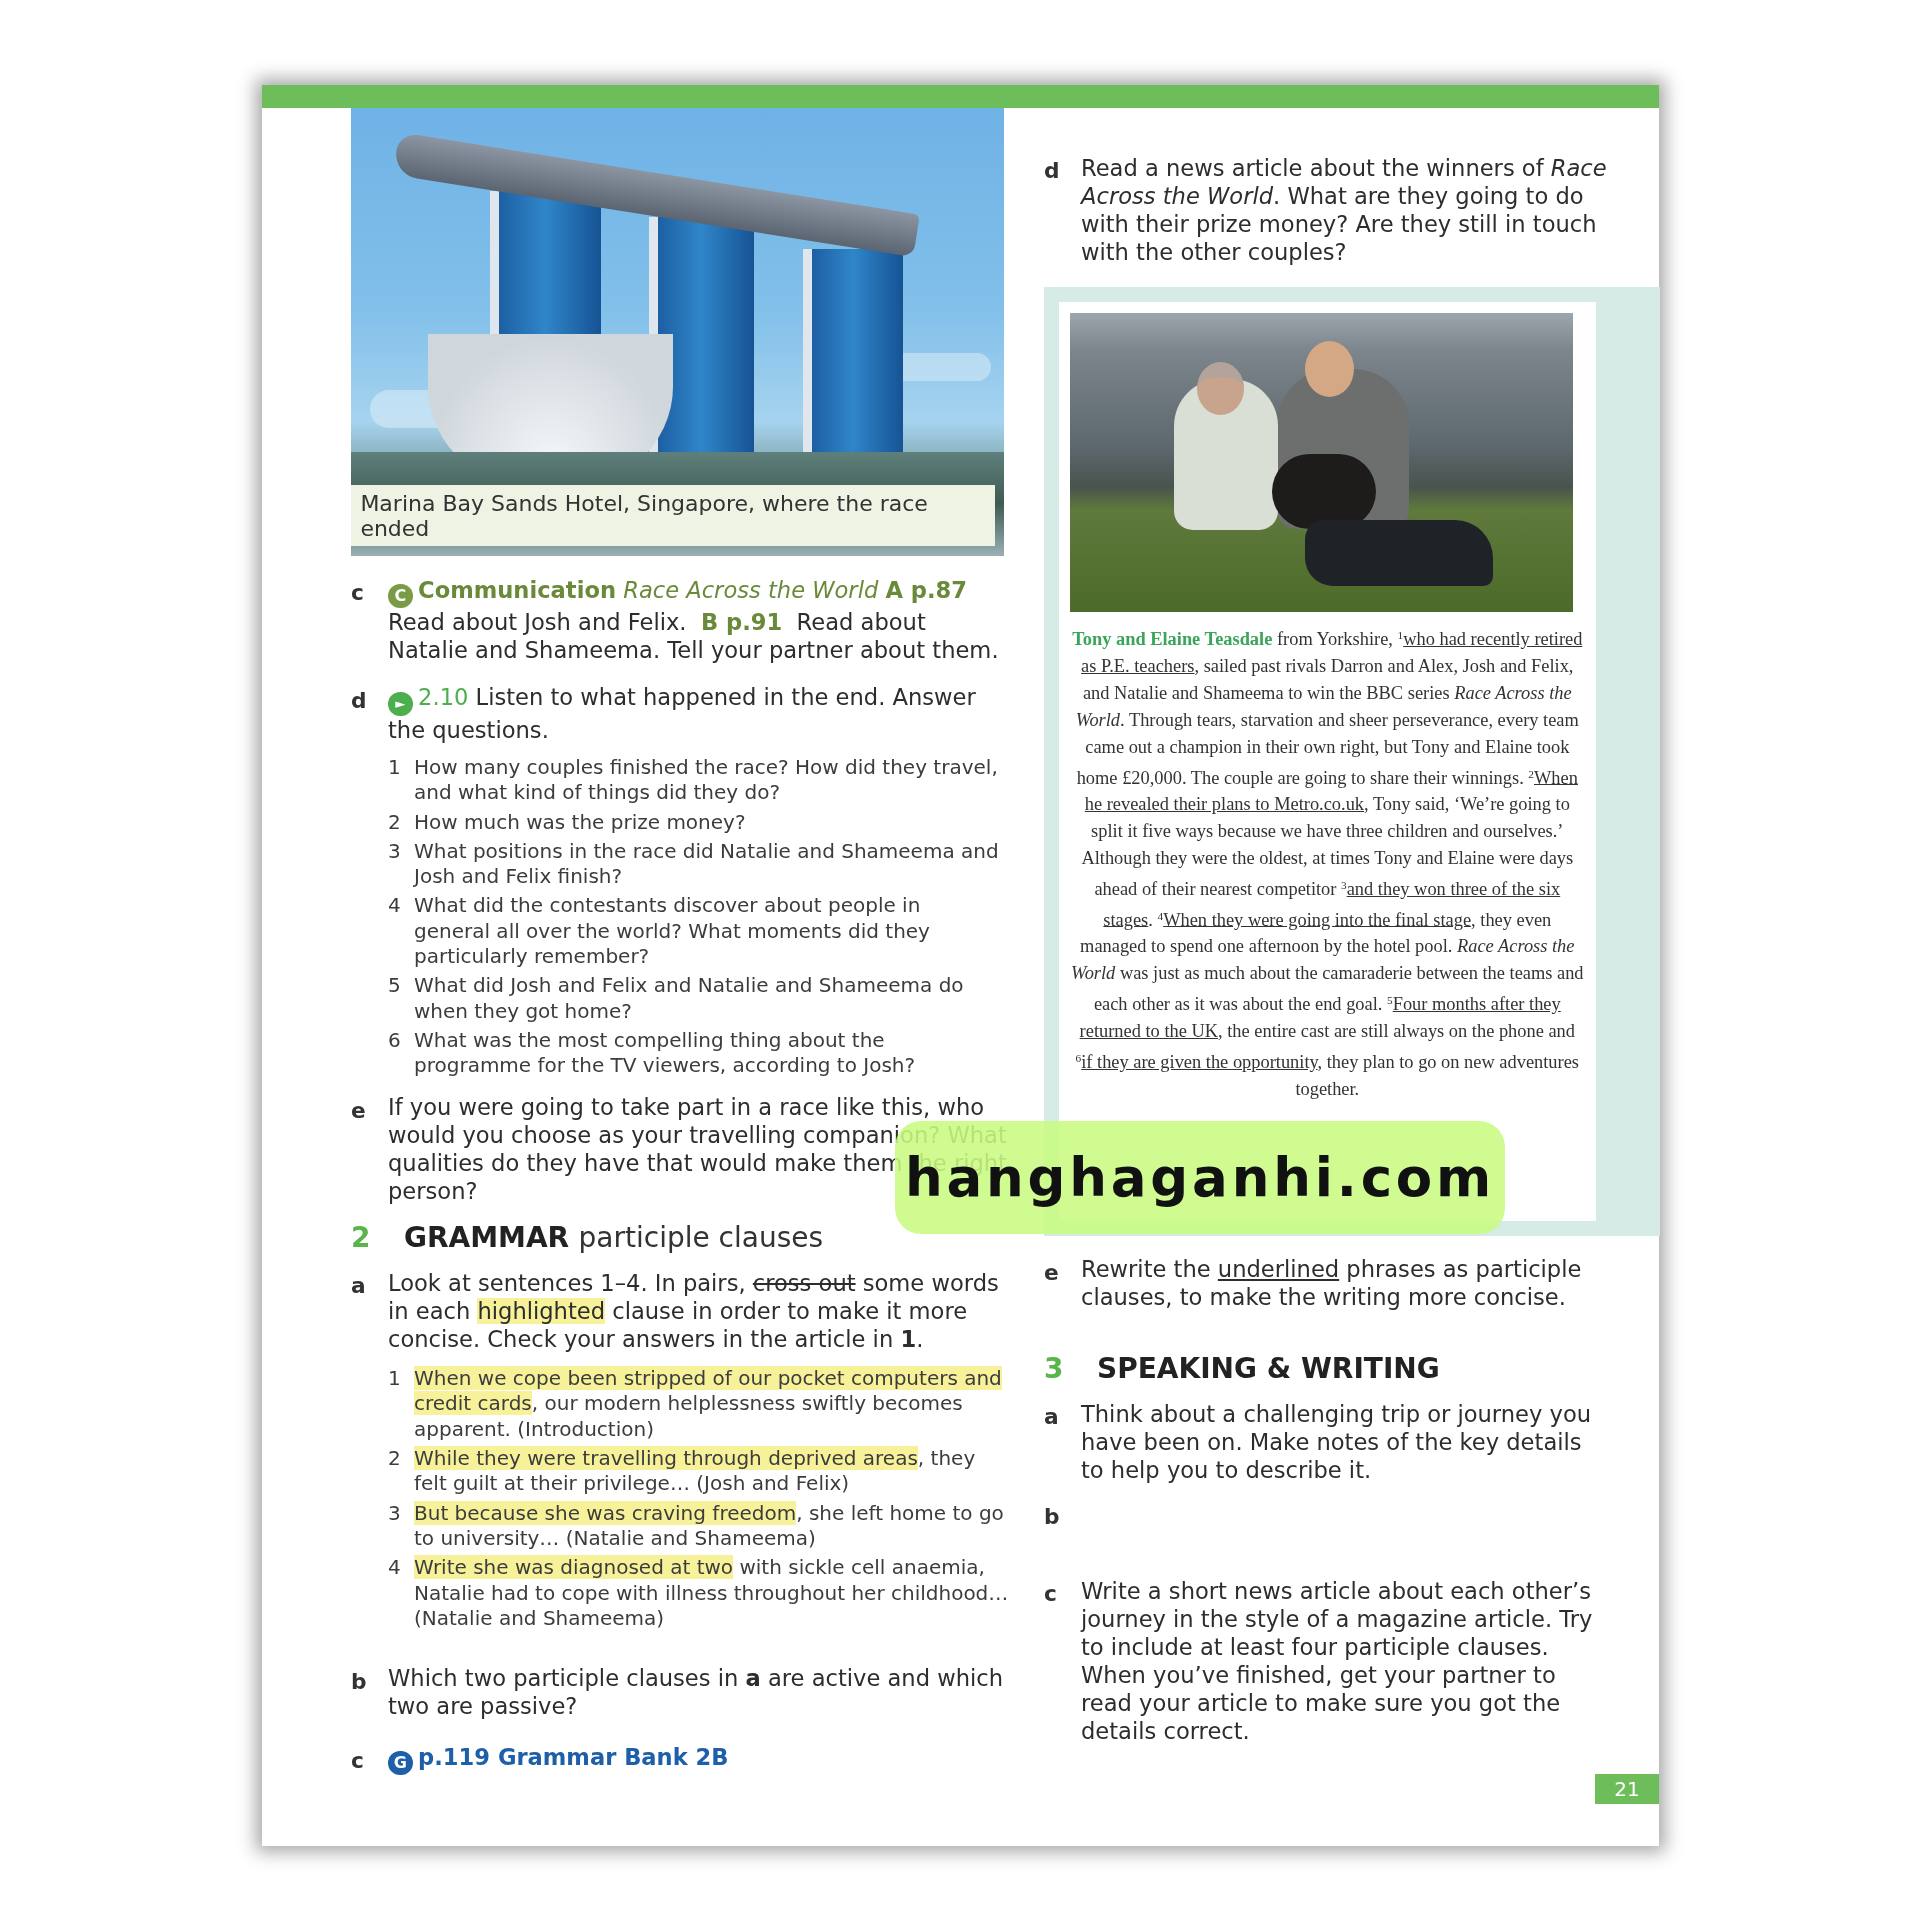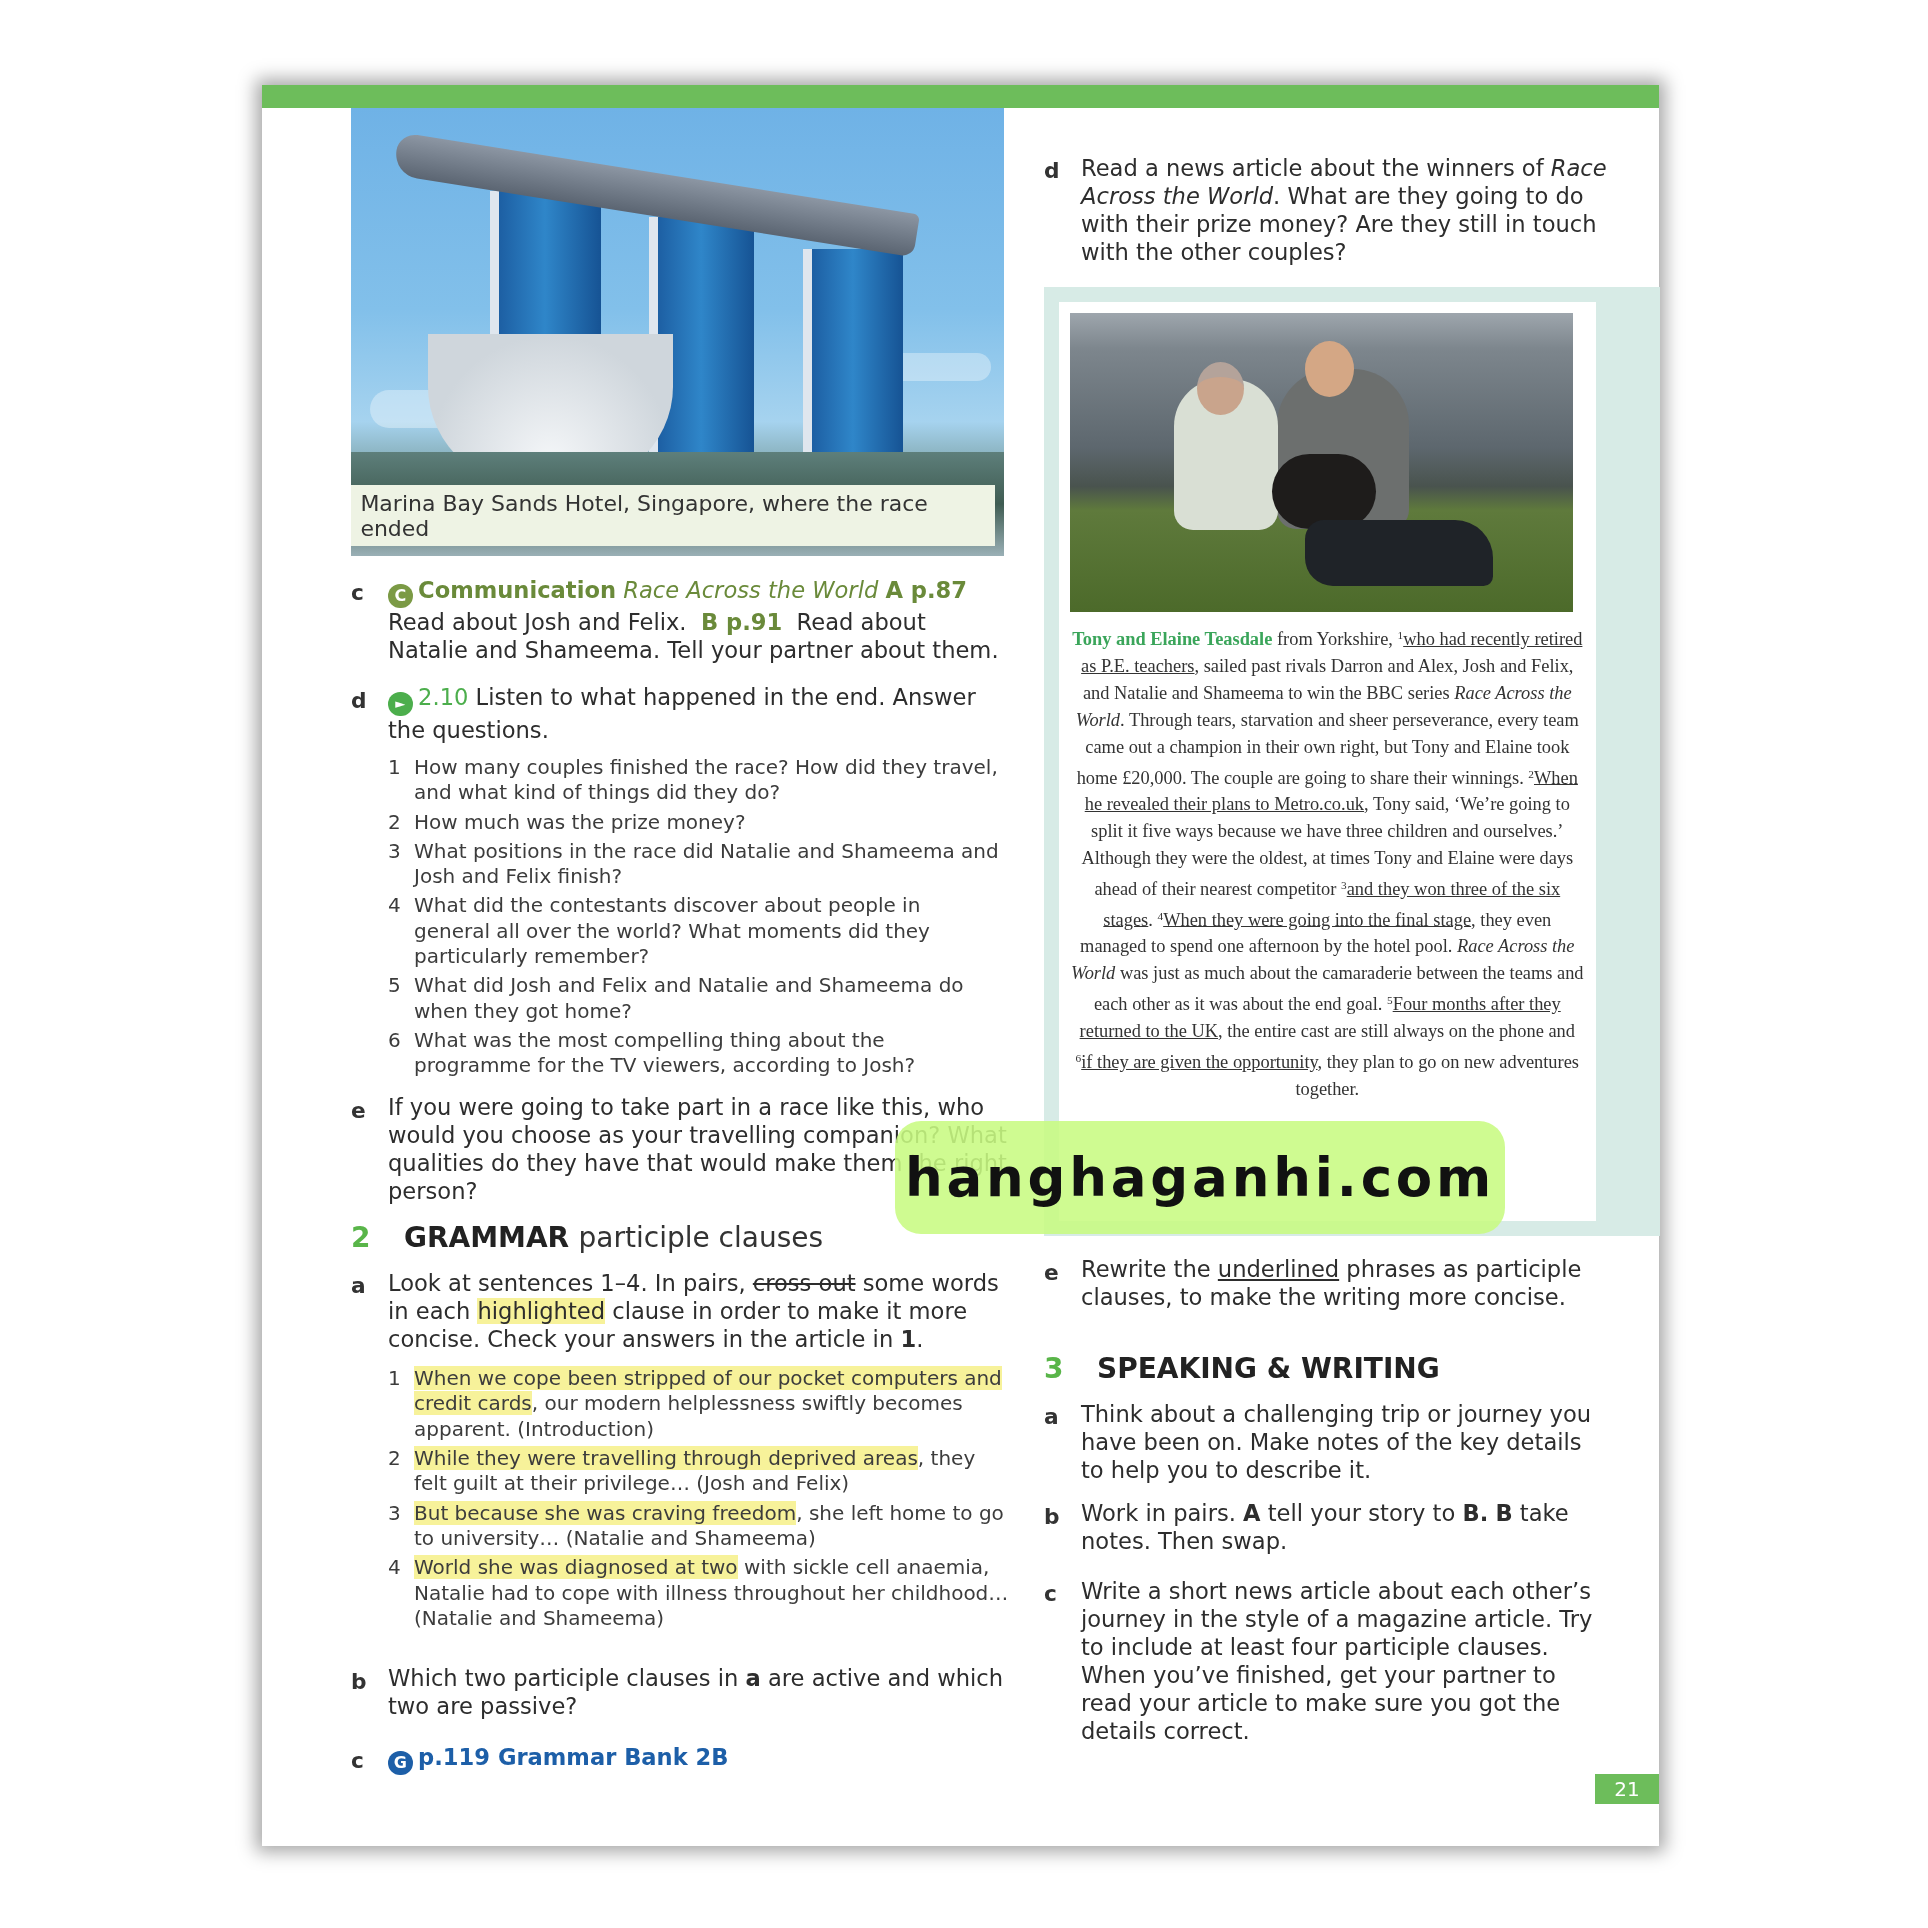--- a/index.html
+++ b/index.html
@@ -152,21 +152,21 @@
     <s>cross out</s>
     <span>some words in each</span>
     <span class="hl">highlighted</span>
     <span>clause in order to make it more concise. Check your answers in the article in</span>
     <b>1</b>.
   </div>
   <div class="qlist" style="left:126px;top:1281px;width:621px;">
     <div class="q"><span class="n">1</span><span class="hl">When we cope been stripped of our pocket computers and credit cards</span><span>, our modern helplessness swiftly becomes apparent. (Introduction)</span></div>
     <div class="q"><span class="n">2</span><span class="hl">While they were travelling through deprived areas</span><span>, they felt guilt at their privilege… (Josh and Felix)</span></div>
     <div class="q"><span class="n">3</span><span class="hl">But because she was craving freedom</span><span>, she left home to go to university… (Natalie and Shameema)</span></div>
-    <div class="q"><span class="n">4</span><span class="hl">World she was diagnosed at two</span><span> with sickle cell anaemia, Natalie had to cope with illness throughout her childhood… (Natalie and Shameema)</span></div>
+    <div class="q"><span class="n">4</span><span class="hl">Write she was diagnosed at two</span><span> with sickle cell anaemia, Natalie had to cope with illness throughout her childhood… (Natalie and Shameema)</span></div>
   </div>
 
   <div class="lbl" style="left:89px;top:1584px;">b</div>
   <div class="para" style="left:126px;top:1579px;width:621px;">
     <span>Which two participle clauses in</span> <b>a</b> <span>are active and which two are passive?</span>
   </div>
 
   <div class="lbl" style="left:89px;top:1663px;">c</div>
   <div class="para" style="left:126px;top:1658px;width:621px;">
     <span class="icon-circle" style="background:#1d5fa8;">G</span><b style="color:#1d5fa8;">p.119 Grammar Bank 2B</b>
@@ -198,23 +198,20 @@
     <span>Rewrite the</span> <u>underlined</u> <span>phrases as participle clauses, to make the writing more concise.</span>
   </div>
 
   <div class="sec-num" style="left:782px;top:1267px;">3</div>
   <div class="sec-title" style="left:819px;top:1267px;"><b>SPEAKING &amp; WRITING</b></div>
 
   <div class="lbl" style="left:782px;top:1319px;">a</div>
   <div class="para" style="left:819px;top:1315px;width:527px;">Think about a challenging trip or journey you have been on. Make notes of the key details to help you to describe it.</div>
 
   <div class="lbl" style="left:782px;top:1419px;">b</div>
-  <div class="para" style="left:819px;top:1414px;width:527px;">
-    <span>Work in pairs.</span> <b>A</b> <span>tell your story to</span> <b>B.</b> <b>B</b> <span>take notes. Then swap.</span>
-  </div>
 
   <div class="lbl" style="left:782px;top:1496px;">c</div>
   <div class="para" style="left:819px;top:1492px;width:527px;">Write a short news article about each other’s journey in the style of a magazine article. Try to include at least four participle clauses. When you’ve finished, get your partner to read your article to make sure you got the details correct.</div>
 
   <div class="page-num">21</div>
 </div>
 
 <div class="watermark">hanghaganhi.com</div>
 
 

